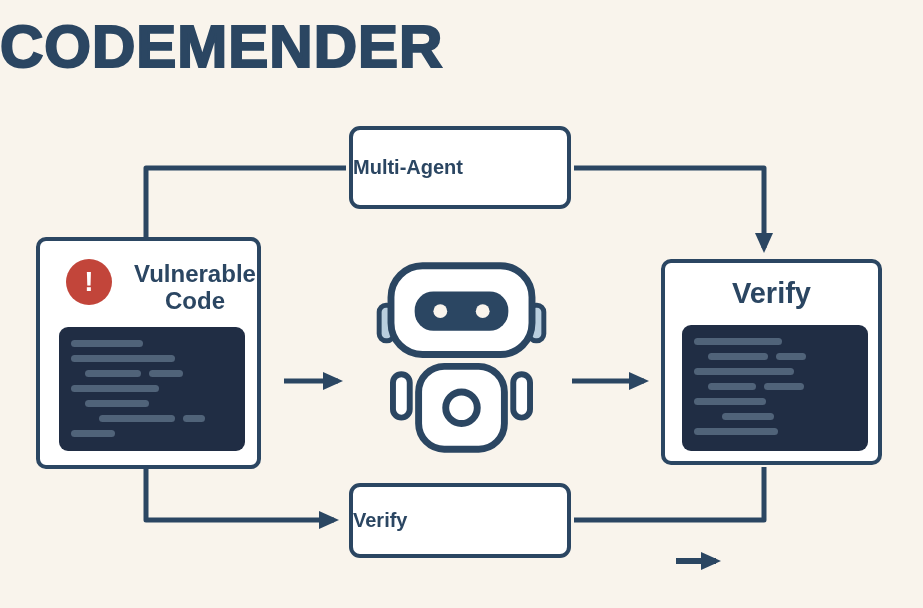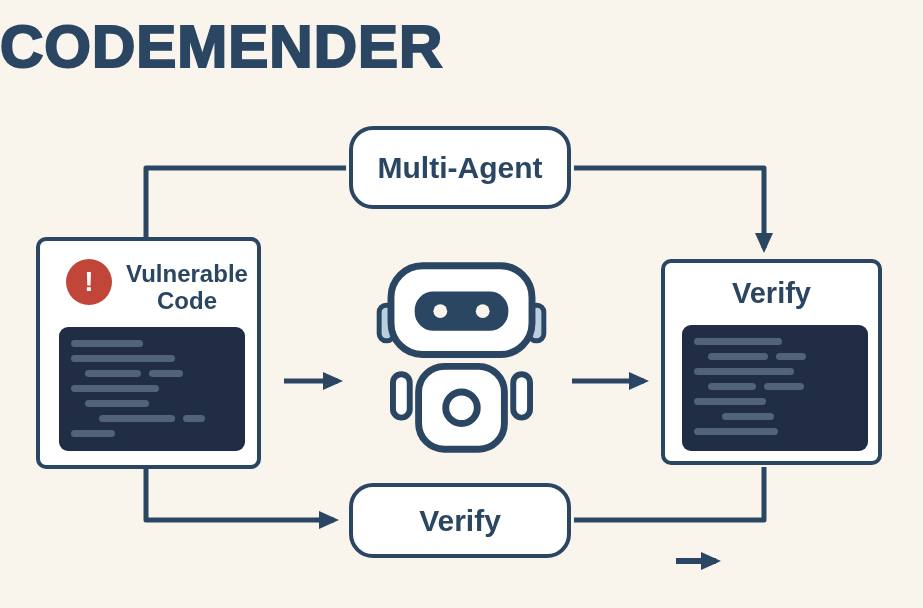--- a/index.html
+++ b/index.html
@@ -18,31 +18,31 @@
   .connectors{position:absolute;left:0;top:0;width:923px;height:608px;z-index:1;}
   .connector{stroke:var(--navy,#2b4662);stroke-width:5;fill:none;stroke-linejoin:round;}
   .connector.thick{stroke-width:6;}
   #ah path{fill:var(--navy,#2b4662);}
   .box{
     position:absolute;background:var(--box-bg,#fff);
     border:4px solid var(--navy,#2b4662);border-radius:12px;
     box-sizing:border-box;z-index:2;
   }
   .pill{
-    display:flex;align-items:center;justify-content:center;
-    font-size:30px;font-weight:700;border-radius:24px;
+    display:flex;align-items:center;justify-content:flex-start;
+    font-size:20px;font-weight:700;border-radius:11px;
   }
   .alert{
     position:absolute;left:26px;top:18px;width:46px;height:46px;border-radius:50%;
     background:var(--alert-red,#c2453a);color:#fff;
     display:flex;align-items:center;justify-content:center;
     font-size:28px;font-weight:700;
   }
   .vuln-label{
-    position:absolute;left:80px;top:20px;width:134px;text-align:center;
+    position:absolute;left:88px;top:20px;width:134px;text-align:center;
     font-size:24px;font-weight:700;line-height:1.12;
   }
   .verify-label{
     position:absolute;left:0;top:14px;width:100%;text-align:center;
     font-size:29px;font-weight:700;
   }
   .code-block{
     position:absolute;background:var(--code-bg,#202d44);border-radius:9px;
     padding:13px 12px;box-sizing:border-box;overflow:hidden;
   }

